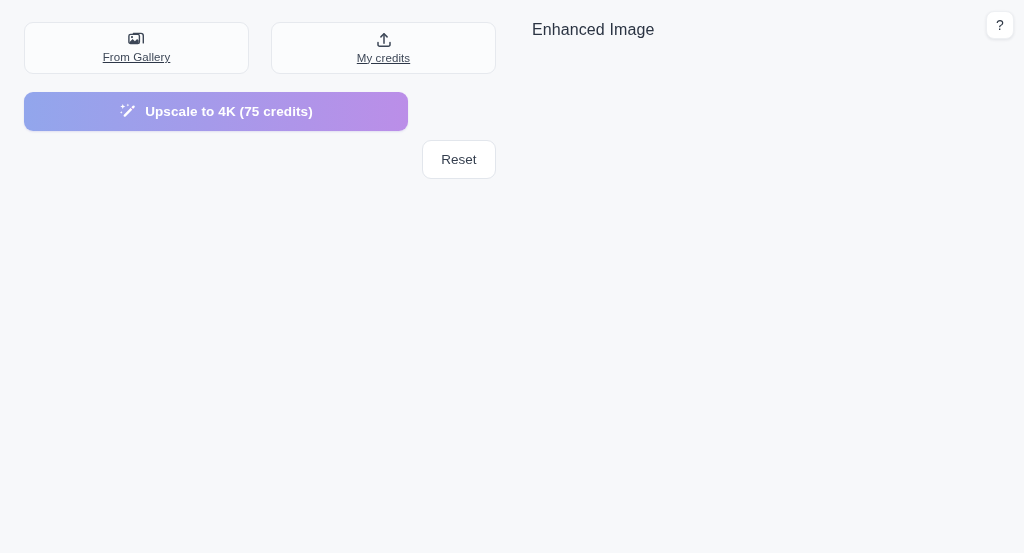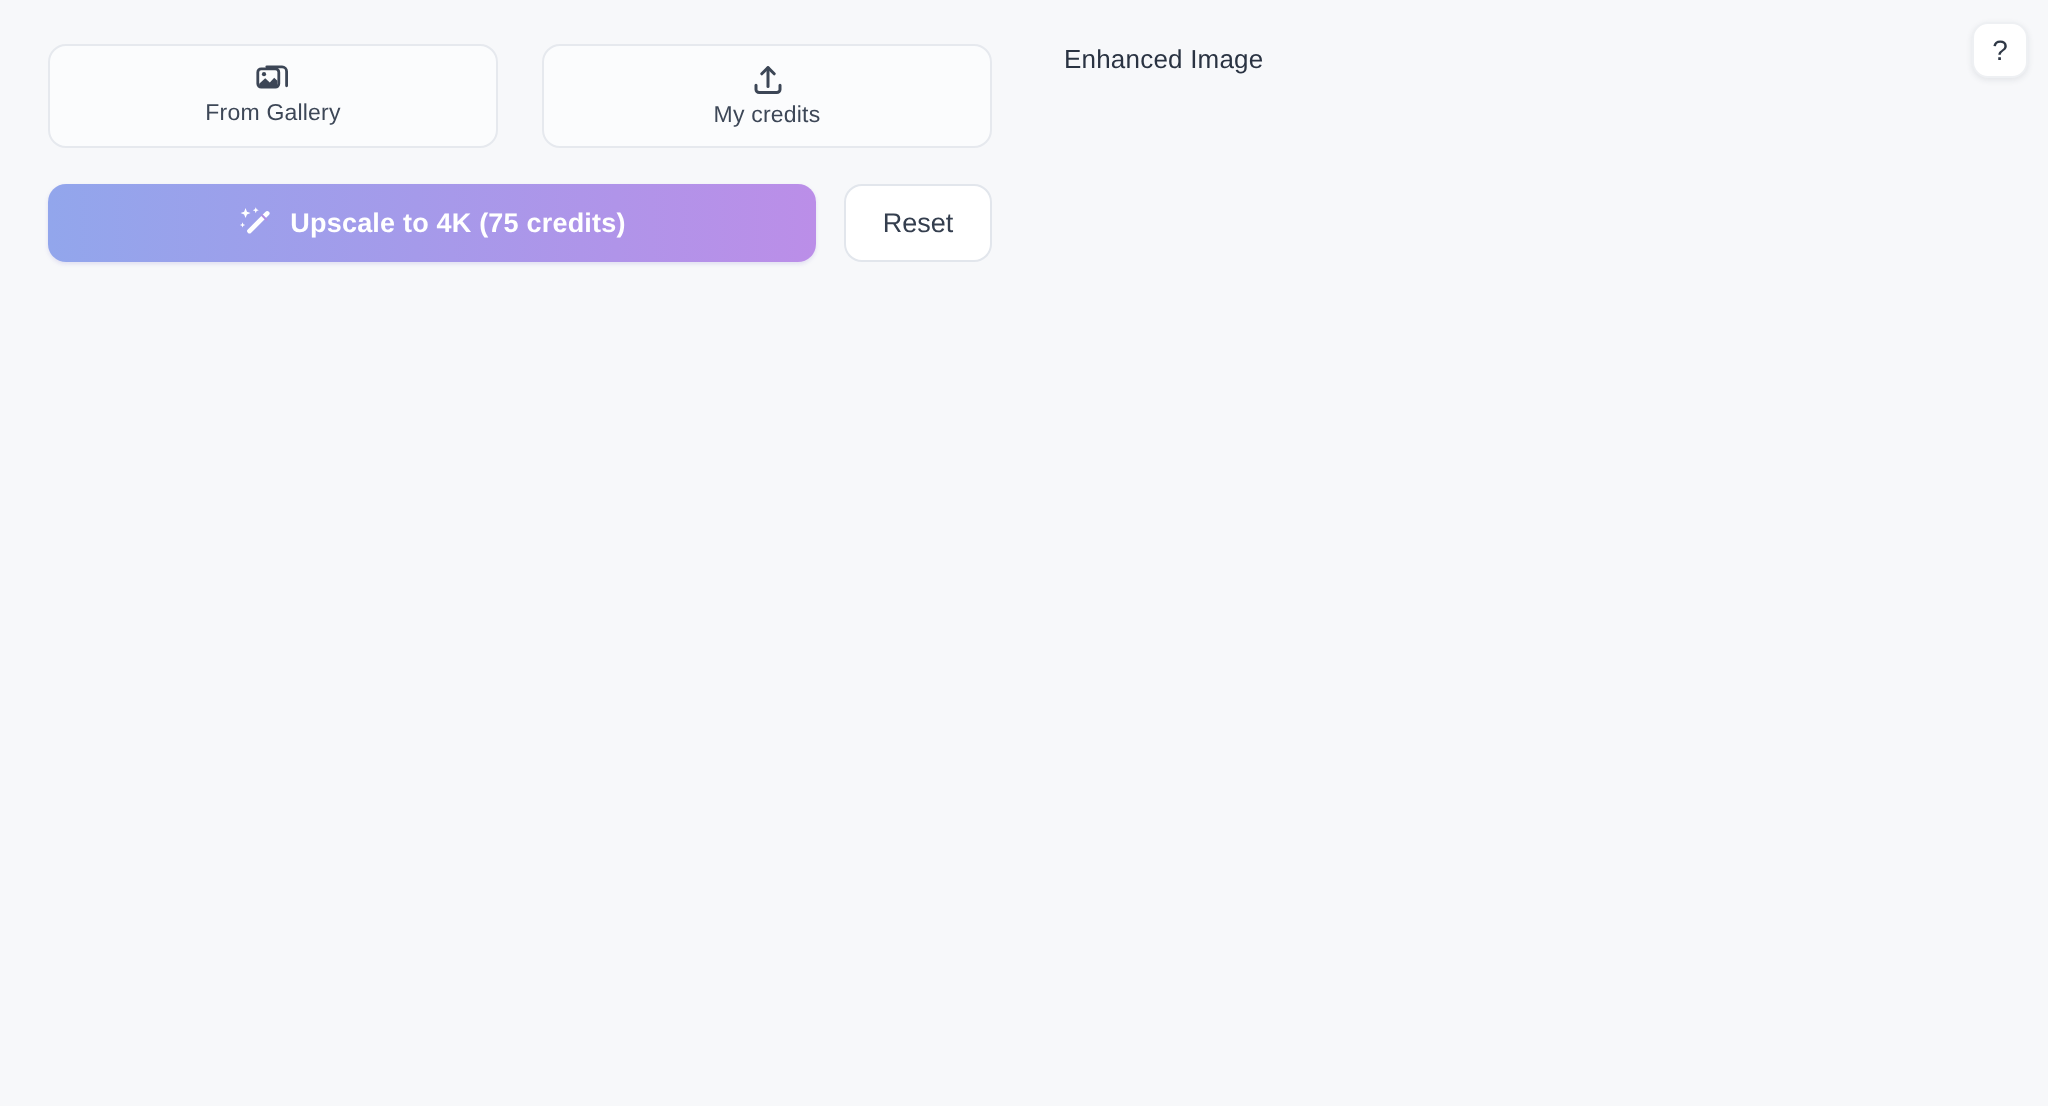--- a/index.html
+++ b/index.html
@@ -31,20 +31,21 @@
     flex: 0 0 520px;
     position: relative;
     padding: 22px 24px 0 24px;
     box-sizing: border-box;
   }
 
   .source-row {
     display: flex;
     flex-direction: row;
     gap: 22px;
+    text-decoration: underline;
   }
 
   .source-card {
     flex: 1 1 0;
     height: 52px;
     background: #fbfcfd;
     border: 1px solid #e6e9ee;
     border-radius: 9px;
     display: flex;
     flex-direction: column;
@@ -105,32 +106,33 @@
     width: 74px;
     height: 39px;
     border: 1px solid #e2e6ec;
     border-radius: 9px;
     background: #ffffff;
     color: #343e4e;
     font-size: 13.5px;
     font-family: inherit;
     cursor: pointer;
     box-sizing: border-box;
+    margin-top: 48px;
   }
 
   
   .right-panel {
     flex: 1 1 auto;
     position: relative;
     padding: 22px 12px 0 10px;
     box-sizing: border-box;
   }
 
   .panel-heading {
-    font-size: 13px;
+    font-size: 16px;
     color: #2a3342;
     line-height: 15px;
     margin: 0 0 9px 2px;
     letter-spacing: 0.1px;
   }
 
   
   .help-button {
     position: absolute;
     right: 10px;

